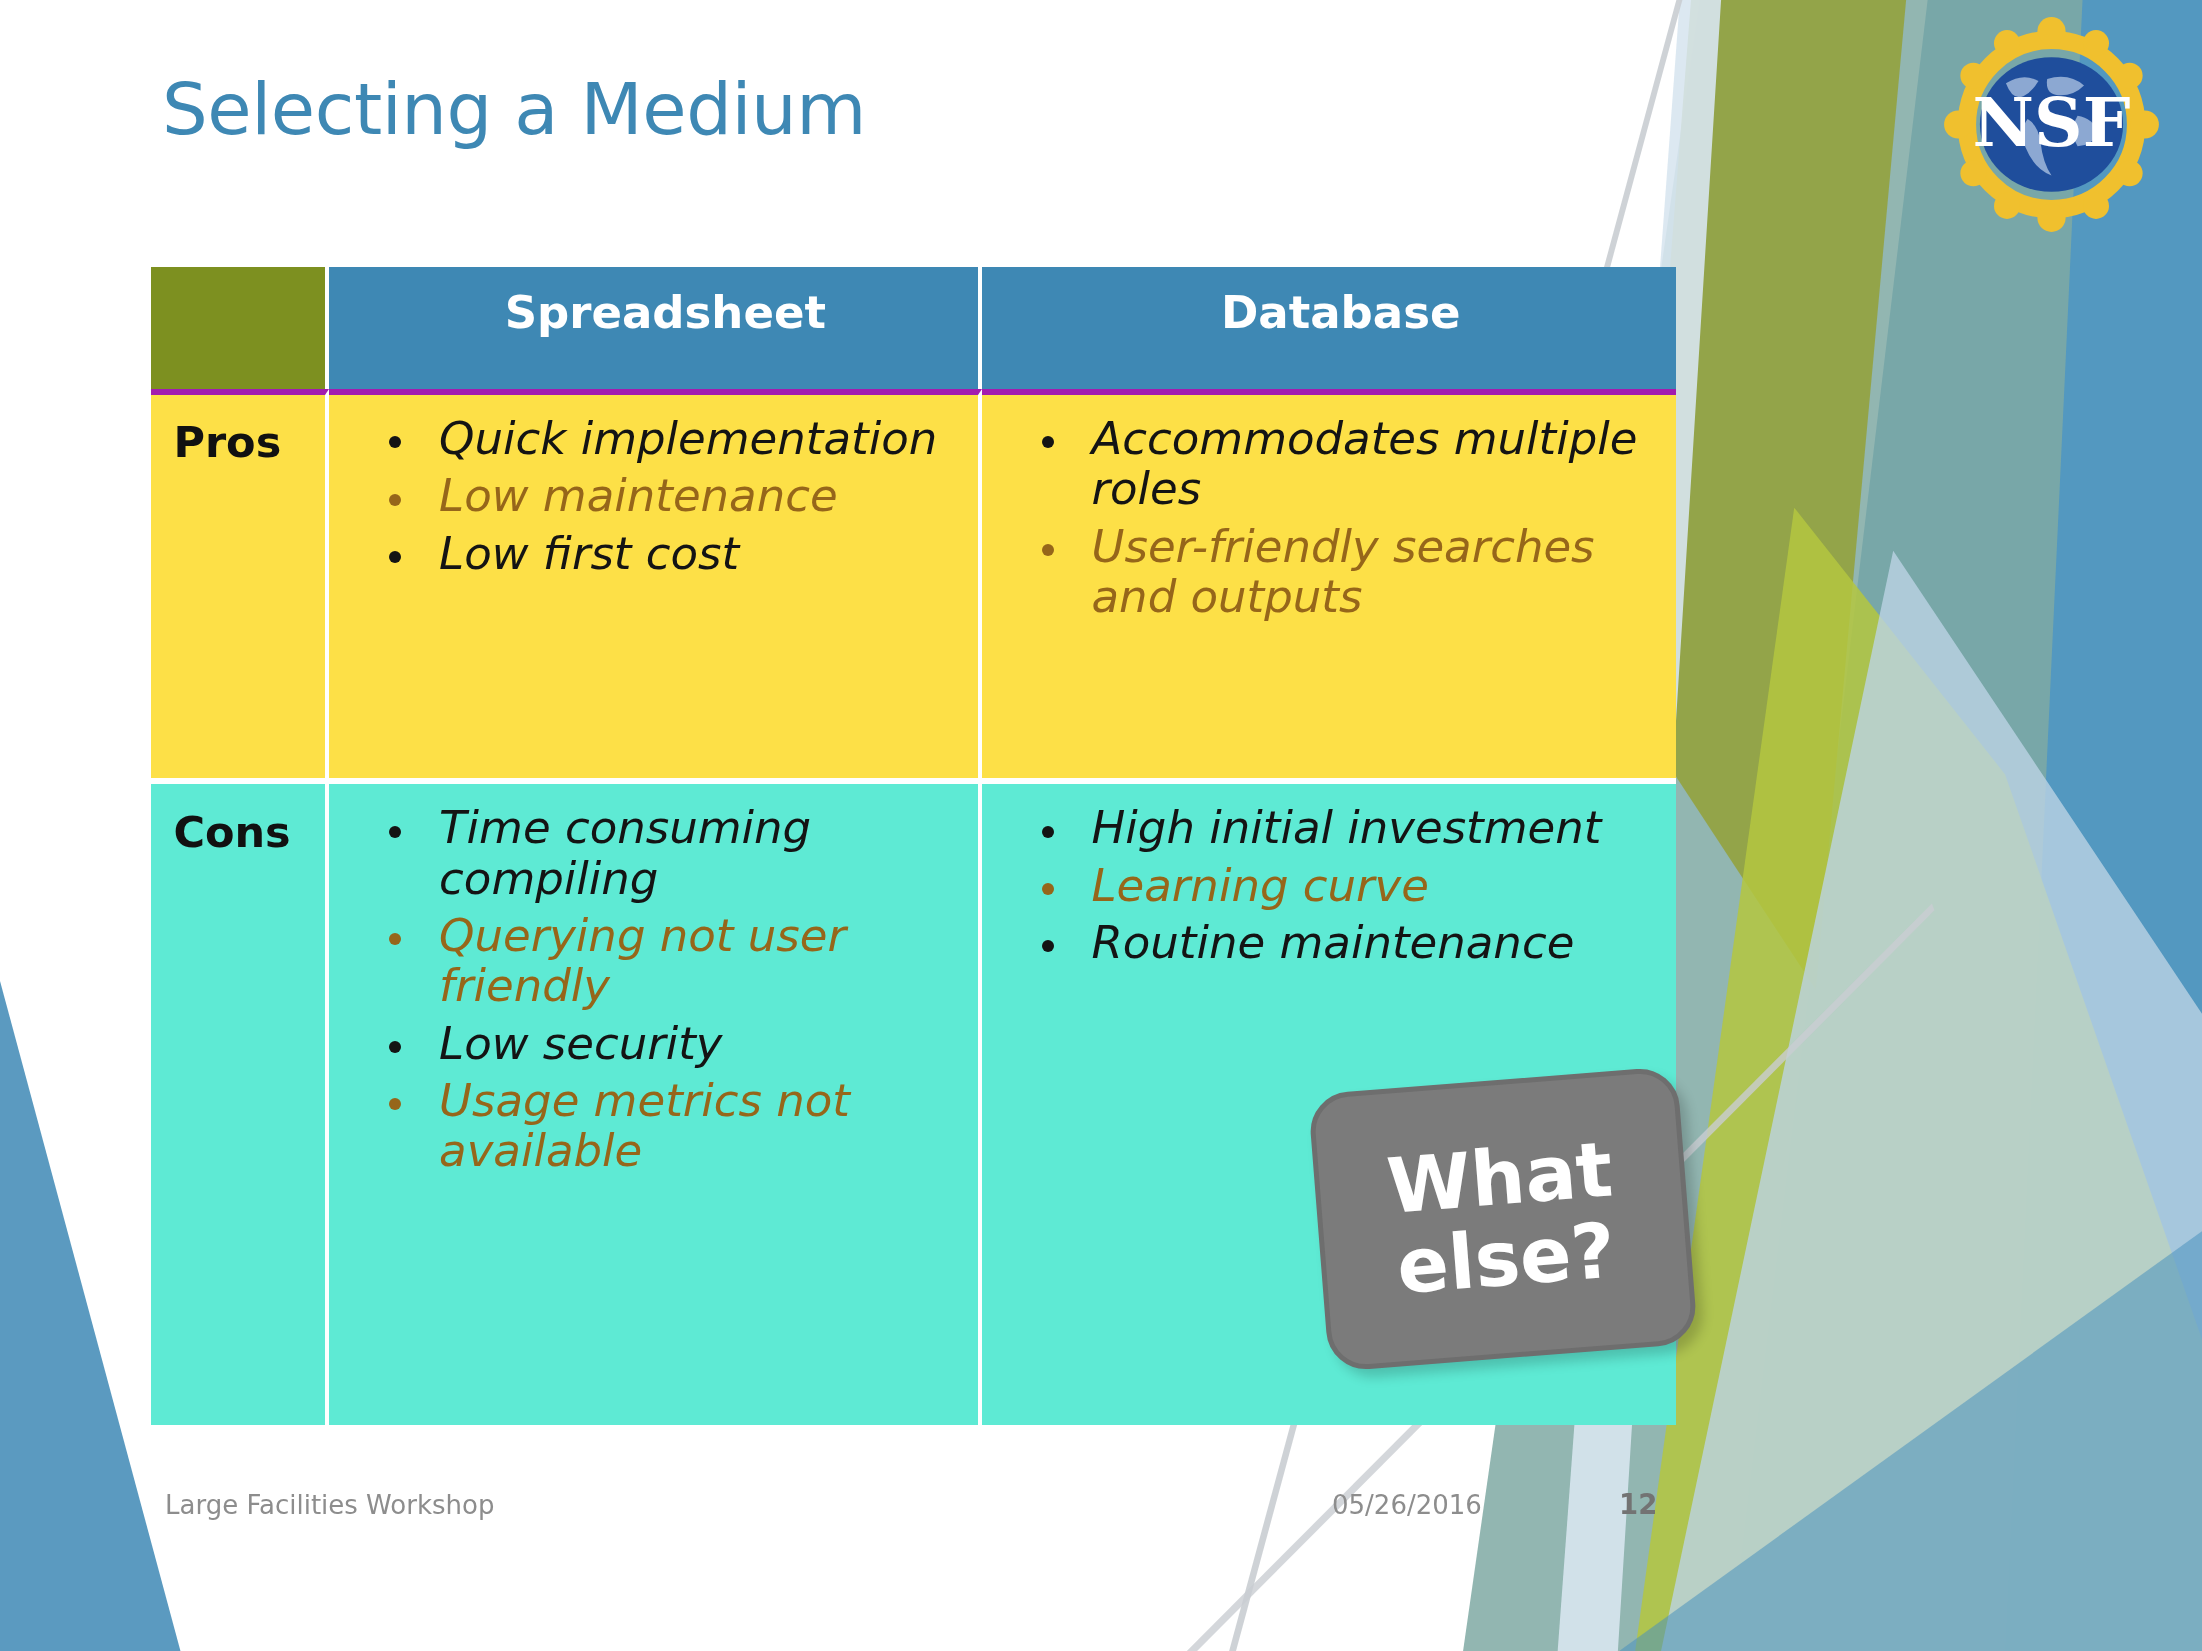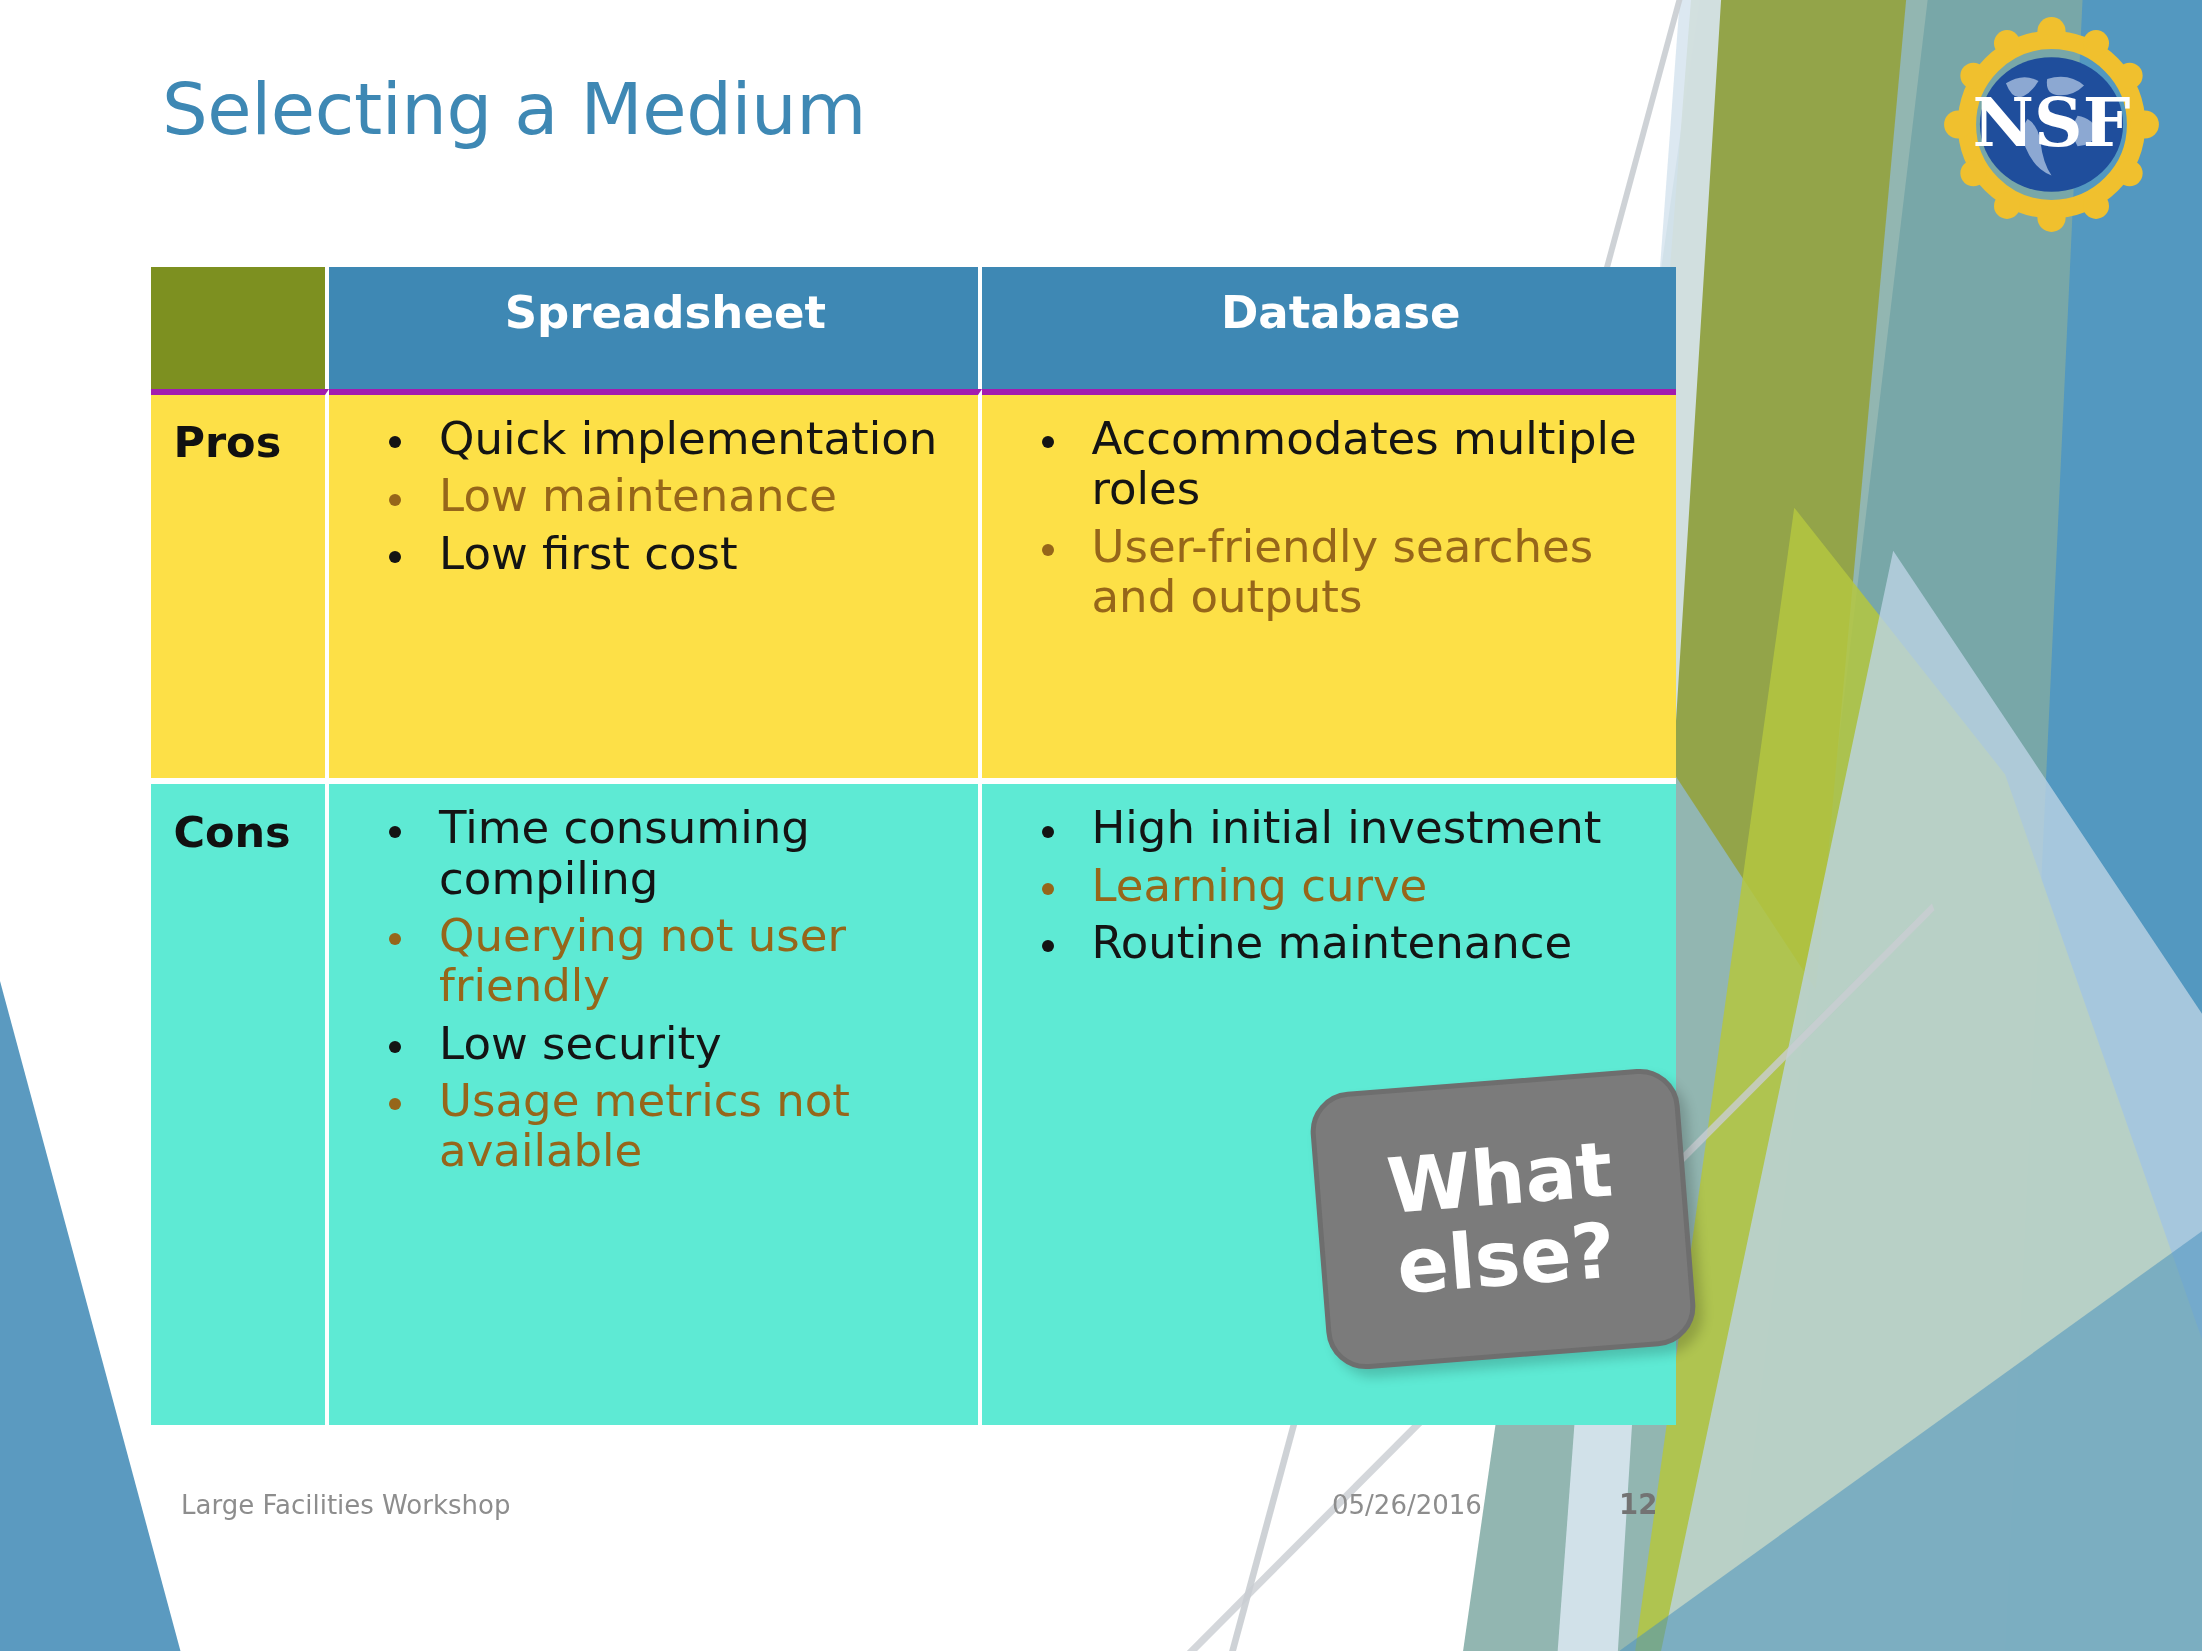--- a/index.html
+++ b/index.html
@@ -101,20 +101,21 @@
     font-size: 43px;
     font-weight: 700;
     color: #111111;
     padding: 22.4px 0 0 22.4px !important;
   }
 
   ul.bullets {
     list-style: none;
     margin: 0;
     padding: 19px 20.6px 0 48px;
+    font-style: italic;
   }
   ul.bullets li {
     position: relative;
     font-size: 45px;
     line-height: 1.12;
     margin: 0 0 6.9px 0;
     padding-left: 62px;
     color: #141414;
   }
   ul.bullets li.alt { color: #96661A; }
@@ -154,21 +155,21 @@
   }
   #sticker span { display: block; text-align: center; }
 
   
   .footer-text {
     position: absolute;
     font-size: 26px;
     color: #8D8D8D;
     font-family: "DejaVu Sans", sans-serif;
   }
-  #footer-left  { left: 181px;  top: 1490px; }
+  #footer-left  { left: 165px;  top: 1490px; }
   #footer-date  { left: 1332px; top: 1490px; }
   #footer-page  {
     left: 1619px; top: 1488px;
     font-size: 27.5px; font-weight: 700; color: #737373;
   }
 </style>
 </head>
 <body>
 
 <div id="slide">

